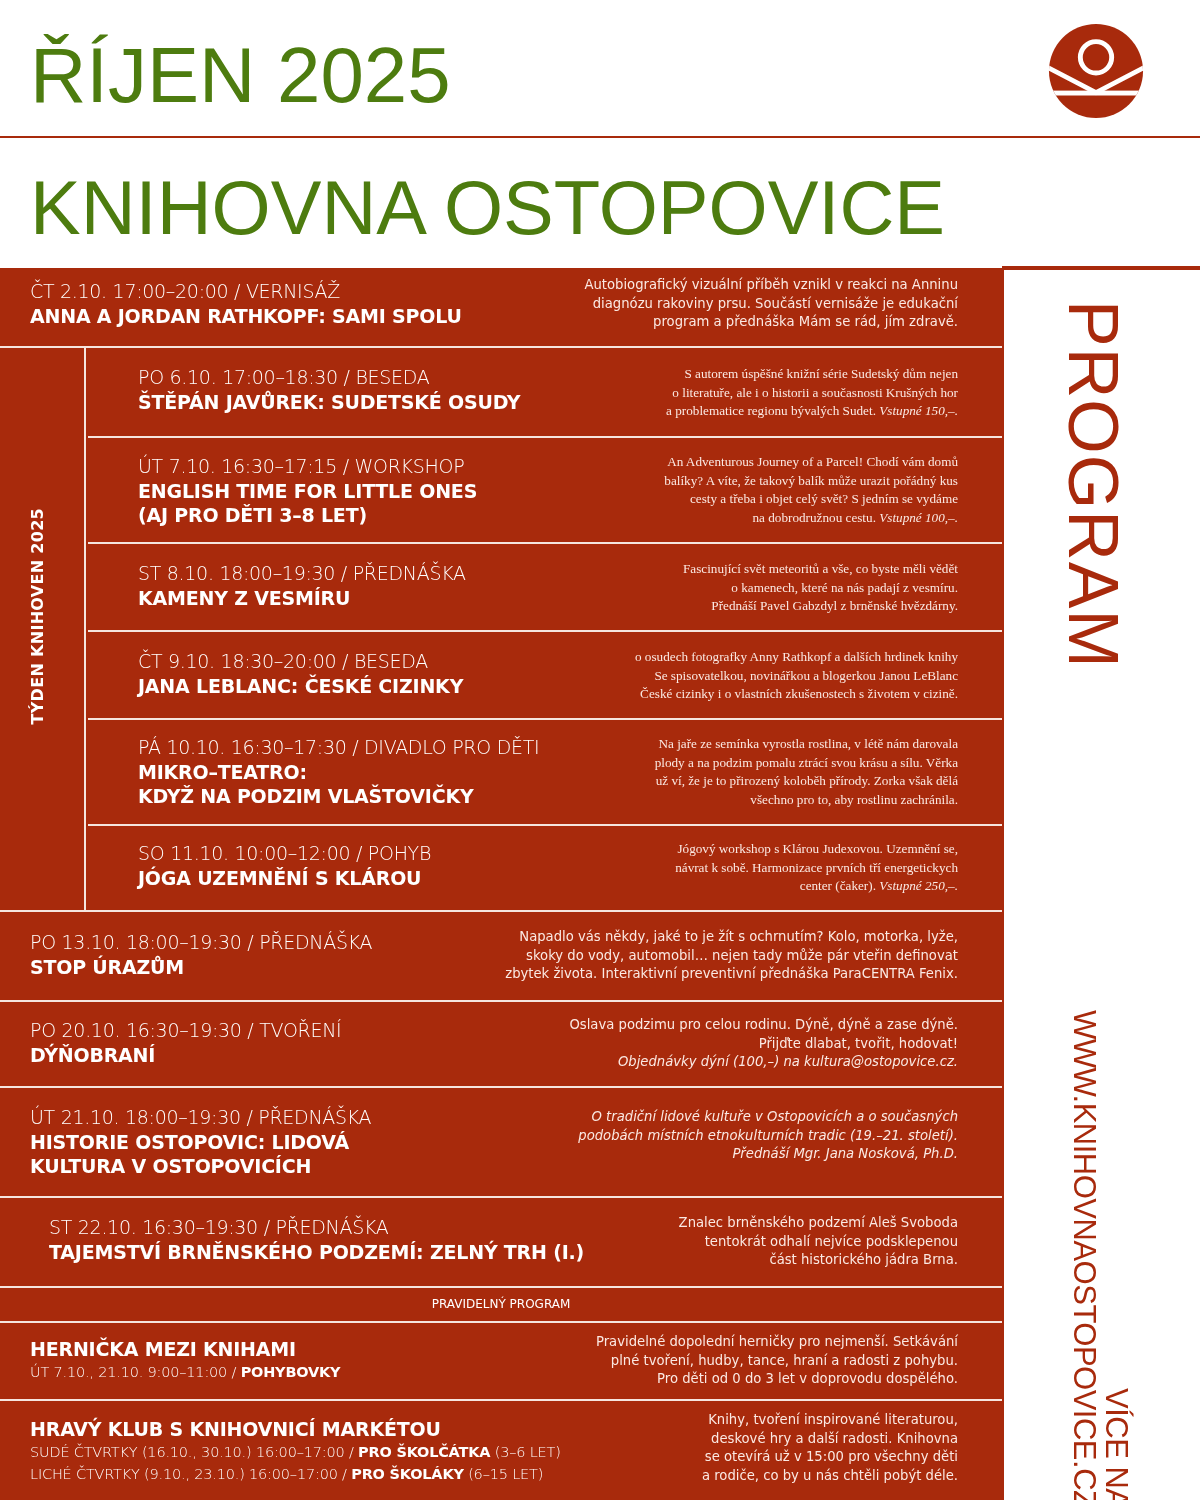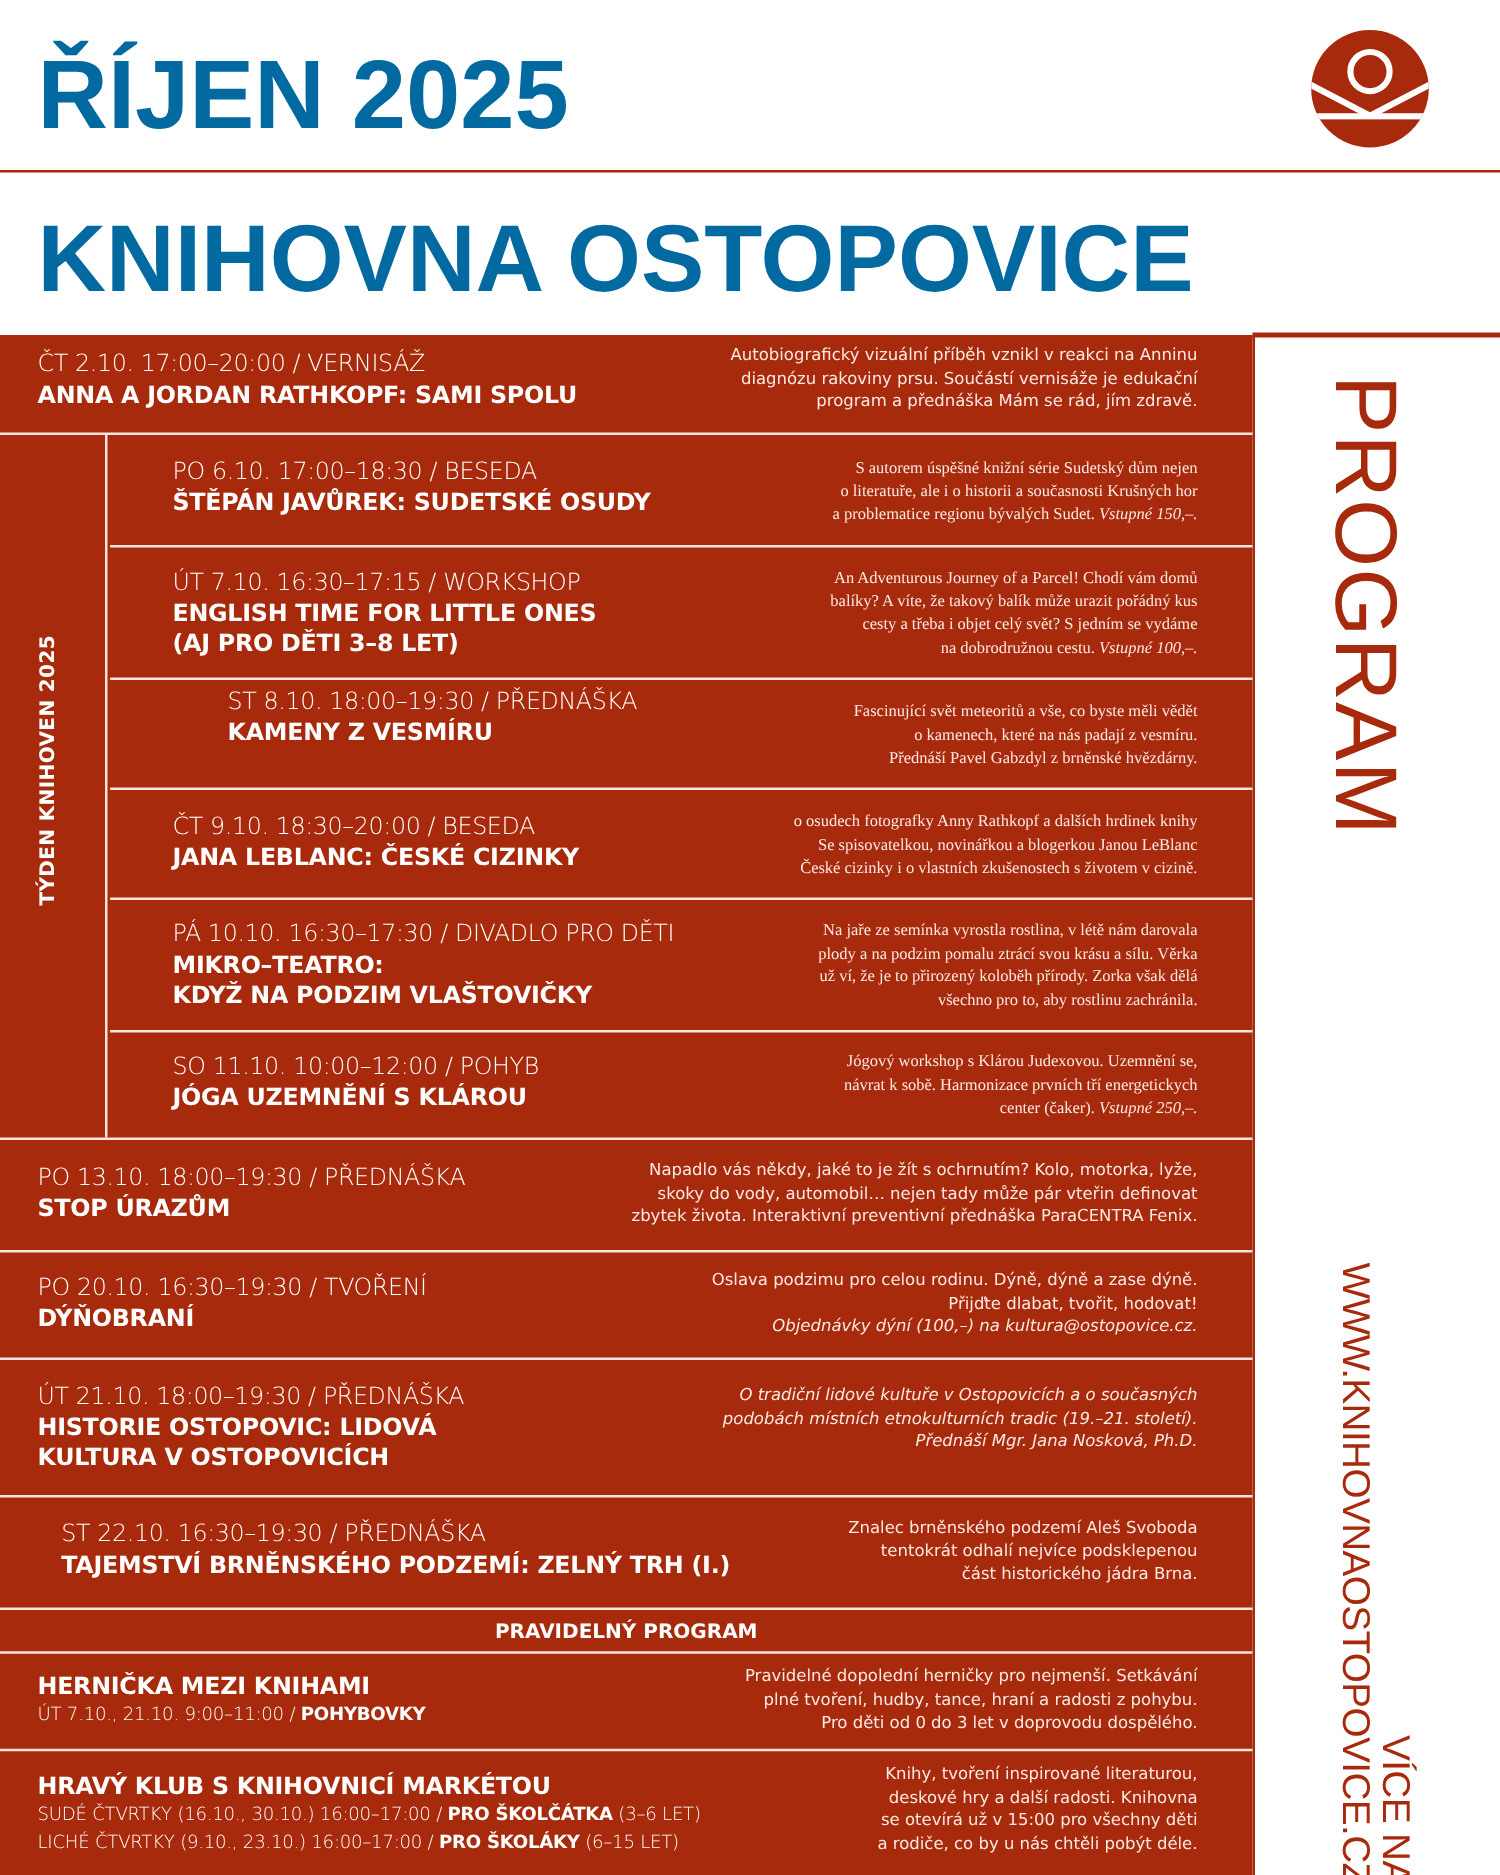--- a/index.html
+++ b/index.html
@@ -2,21 +2,21 @@
 <html><head>
 <meta charset="utf-8">
 <style>
   * { margin: 0; padding: 0; box-sizing: border-box; }
   html, body { width: 1200px; height: 1500px; background: #ffffff; overflow: hidden; }
   body { position: relative; font-family: "DejaVu Sans", sans-serif; color: #ffffff; }
 
   .hdr-title {
     position: absolute; left: 30px;
     font-family: "Liberation Sans", sans-serif;
-    color: #0369a1; font-weight: 700; letter-spacing: 0px;
+    color: #4d7c0f; font-weight: 400; letter-spacing: 0px;
     white-space: nowrap;
   }
   #month-title { top: 30px; font-size: 78px; line-height: 90px; transform: scaleX(1.0); }
   #library-title { top: 164px; font-size: 76px; line-height: 88px; }
   .hline { position: absolute; left: 0; width: 1200px; height: 2px; background: #a82a0c; }
 
   #logo { position: absolute; left: 1047px; top: 22px; width: 98px; height: 98px; }
 
   
   #right-col { position: absolute; left: 1002px; top: 268px; width: 198px; height: 1232px; border-left: 2px solid #a82a0c; border-top: 2px solid #a82a0c; background: #fff; }
@@ -36,21 +36,21 @@
   .title { font-size: 19px; line-height: 24px; font-weight: 700; color: #fff; white-space: nowrap; letter-spacing: -0.2px; }
   .right i { font-style: italic; }
 
   #week-block { position: absolute; left: 0; top: 80px; width: 1002px; height: 564px; border-bottom: 2px solid #f6e5df; }
   #week-label-col { position: absolute; left: 0; top: 0; width: 86px; height: 562px; border-right: 2px solid #f6e5df; }
   #week-label { position: absolute; left: 28px; top: 160px; writing-mode: vertical-rl; transform: rotate(180deg); font-size: 16px; font-weight: 700; color: #fff; white-space: nowrap; letter-spacing: 0.3px; }
   .wrow { position: absolute; left: 88px; width: 914px; border-bottom: 2px solid #f6e5df; }
   .wrow .left { position: absolute; left: 50px; }
   .wrow .right { position: absolute; right: 44px; text-align: right; font-size: 13.2px; line-height: 18.6px; color: #fbe9e3; white-space: nowrap; font-family: Liberation Serif, serif; }
 
-  #regular-head { position: absolute; left: 0; width: 1002px; text-align: center; font-weight: 700; font-size: 16px; line-height: 33px; border-bottom: 2px solid #f6e5df; }
+  #regular-head { position: absolute; left: 0; width: 1002px; text-align: center; font-weight: 400; font-size: 12px; line-height: 33px; border-bottom: 2px solid #f6e5df; }
   .sub { font-size: 14.5px; line-height: 22px; font-weight: 300; color: #fff; white-space: nowrap; letter-spacing: -0.2px; }
   .sub b { font-weight: 700; }
 </style>
 </head>
 <body>
 
 <div id="month-title" class="hdr-title">ŘÍJEN 2025</div>
 <div class="hline" style="top:136px;"></div>
 <div id="library-title" class="hdr-title">KNIHOVNA OSTOPOVICE</div>
 
@@ -115,21 +115,21 @@
       </div>
       <div class="right" style="top:15px;">
         <div>An Adventurous Journey of a Parcel! Chodí vám domů</div>
           <div>balíky? A víte, že takový balík může urazit pořádný kus</div>
           <div>cesty a třeba i objet celý svět? S jedním se vydáme</div>
         <div><span>na dobrodružnou cestu.</span> <i>Vstupné 100,–.</i></div>
       </div>
     </div>
 
     <div class="wrow" style="top:196px; height:88px;">
-      <div class="left" style="top:4px;margin-left:44px;">
+      <div class="left" style="top:16px;">
         <div class="date">ST 8.10. 18:00–19:30 / PŘEDNÁŠKA</div>
         <div class="title">KAMENY Z VESMÍRU</div>
       </div>
       <div class="right" style="top:16px;">
         <div>Fascinující svět meteoritů a vše, co byste měli vědět</div>
           <div>o kamenech, které na nás padají z vesmíru.</div>
           <div>Přednáší Pavel Gabzdyl z brněnské hvězdárny.</div>
       </div>
     </div>
 

